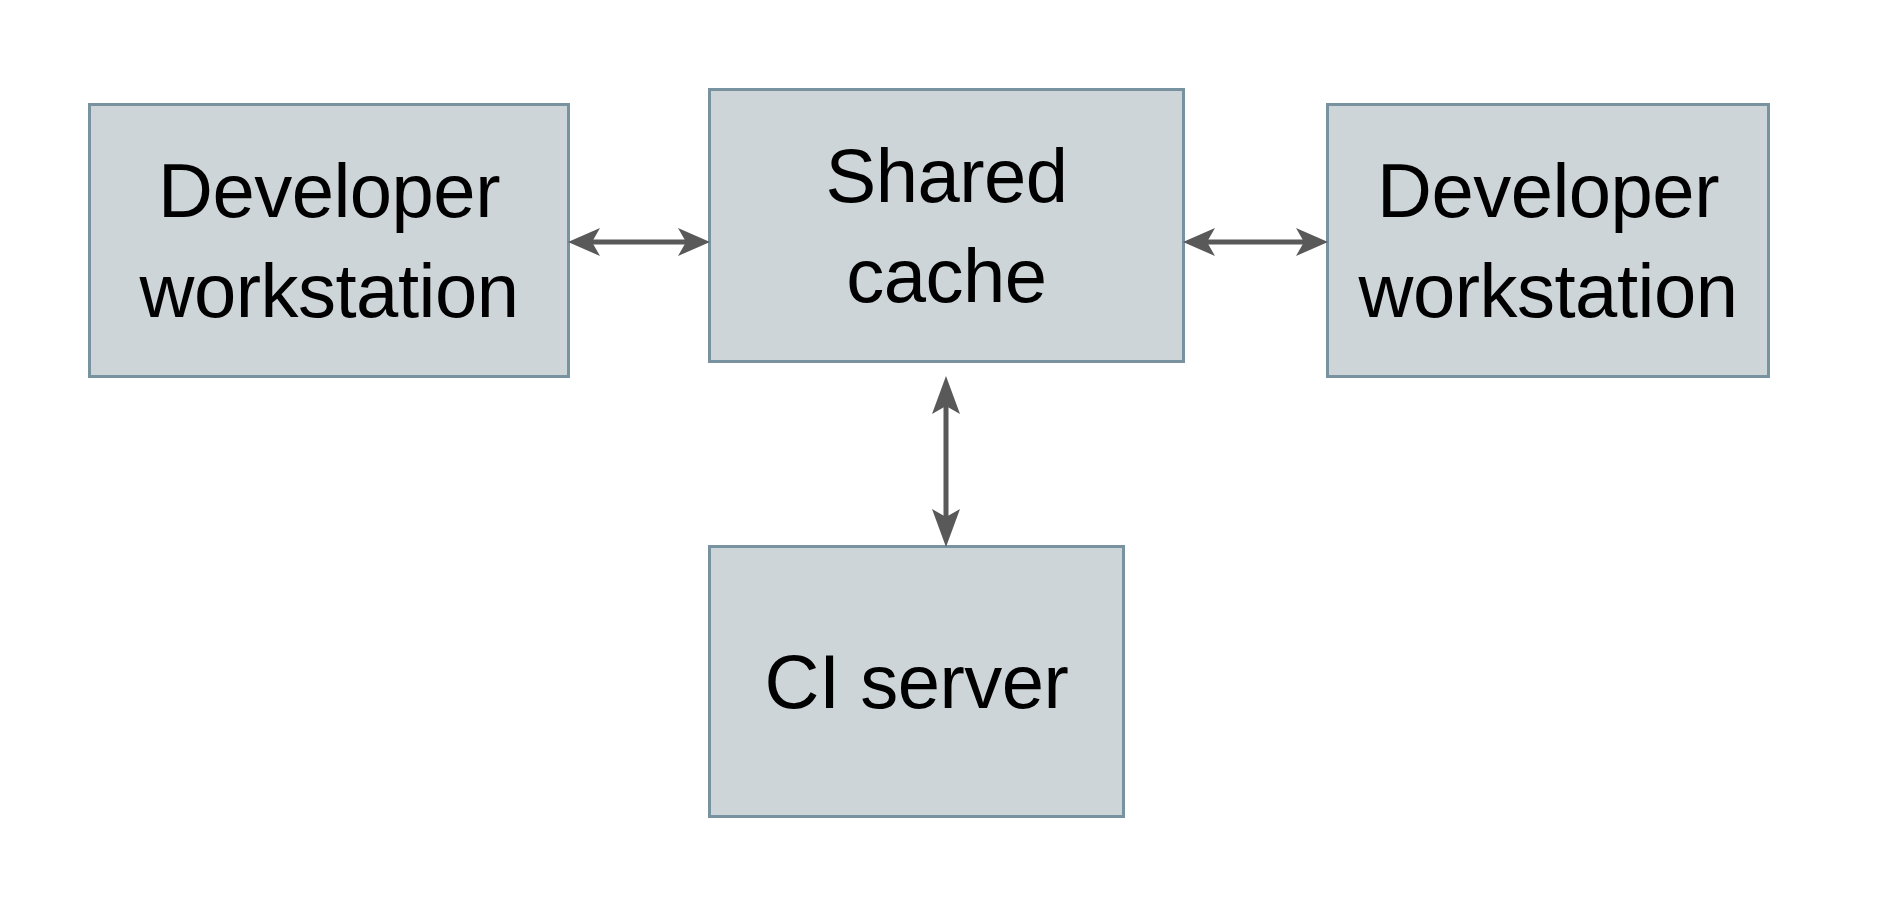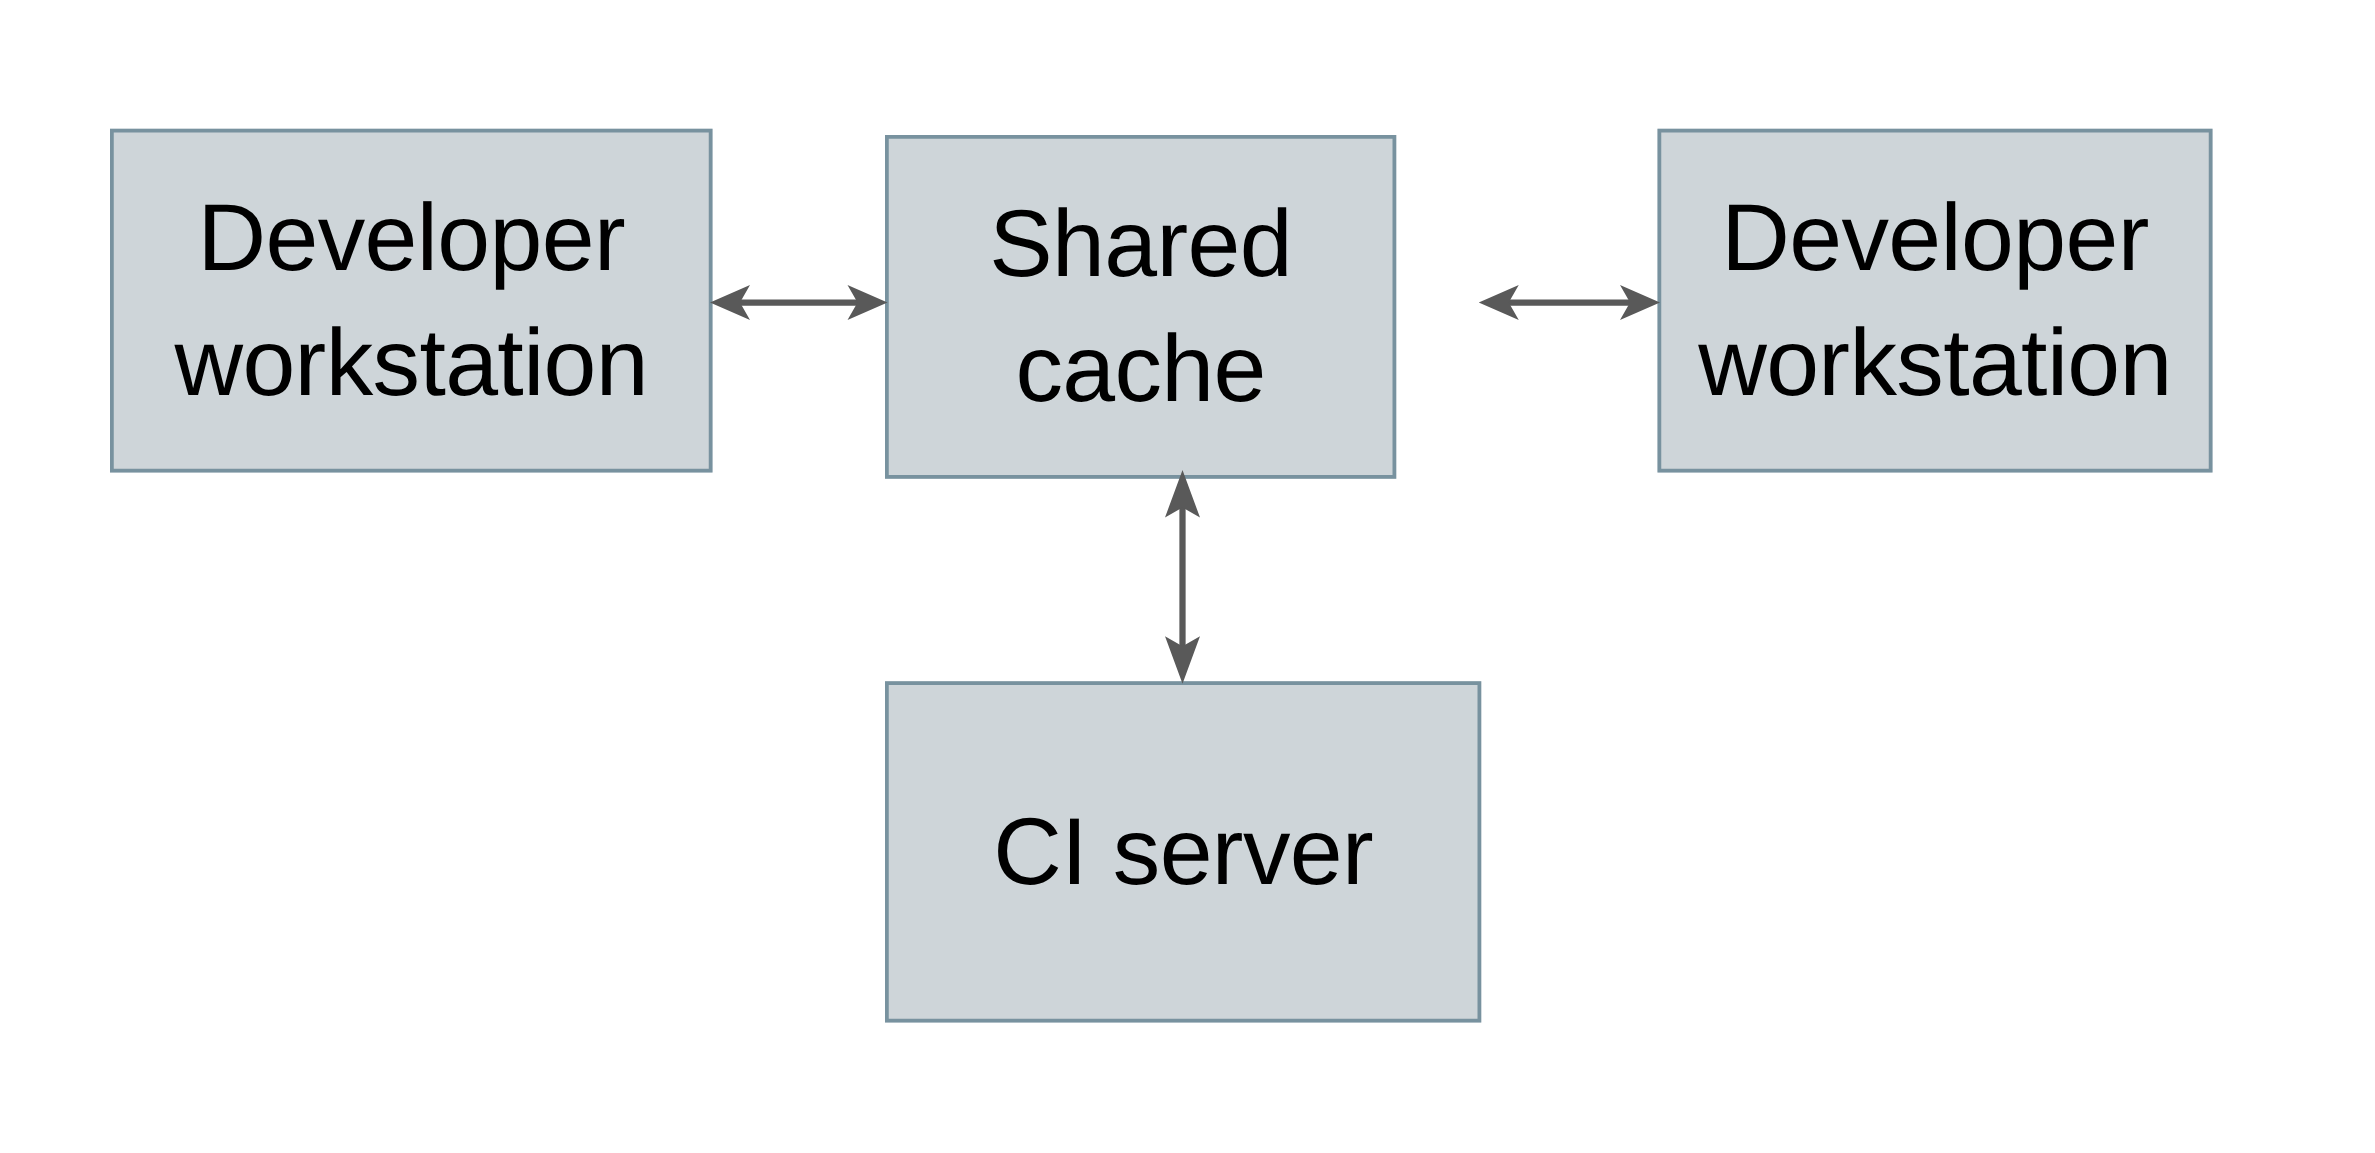--- a/index.html
+++ b/index.html
@@ -33,23 +33,23 @@
     font-family: "Liberation Sans", sans-serif;
     font-size: 76px;
     line-height: 100px;
     font-weight: 400;
     letter-spacing: -0.5px;
     white-space: pre-line;
     text-align: center;
   }
   
   #node-dev-left  { left: 88px;   top: 103px; width: 482px; height: 275px; }
-  #node-cache     { left: 708px;  top: 108px; width: 409px; height: 275px; }
+  #node-cache     { left: 708px;  top: 88px; width: 477px; height: 275px; }
   #node-dev-right { left: 1326px; top: 103px; width: 444px; height: 275px; }
-  #node-ci        { left: 708px;  top: 545px; width: 477px; height: 273px; }
+  #node-ci        { left: 708px;  top: 545px; width: 417px; height: 273px; }
 
   .connector {
     position: absolute;
     overflow: visible;
   }
   #conn-left-cache  { left: 566px;  top: 212px; width: 146px; height: 60px; }
   #conn-cache-right { left: 1181px; top: 212px; width: 149px; height: 60px; }
   #conn-cache-ci    { left: 916px;  top: 374px; width: 60px;  height: 175px; }
 </style>
 </head>

